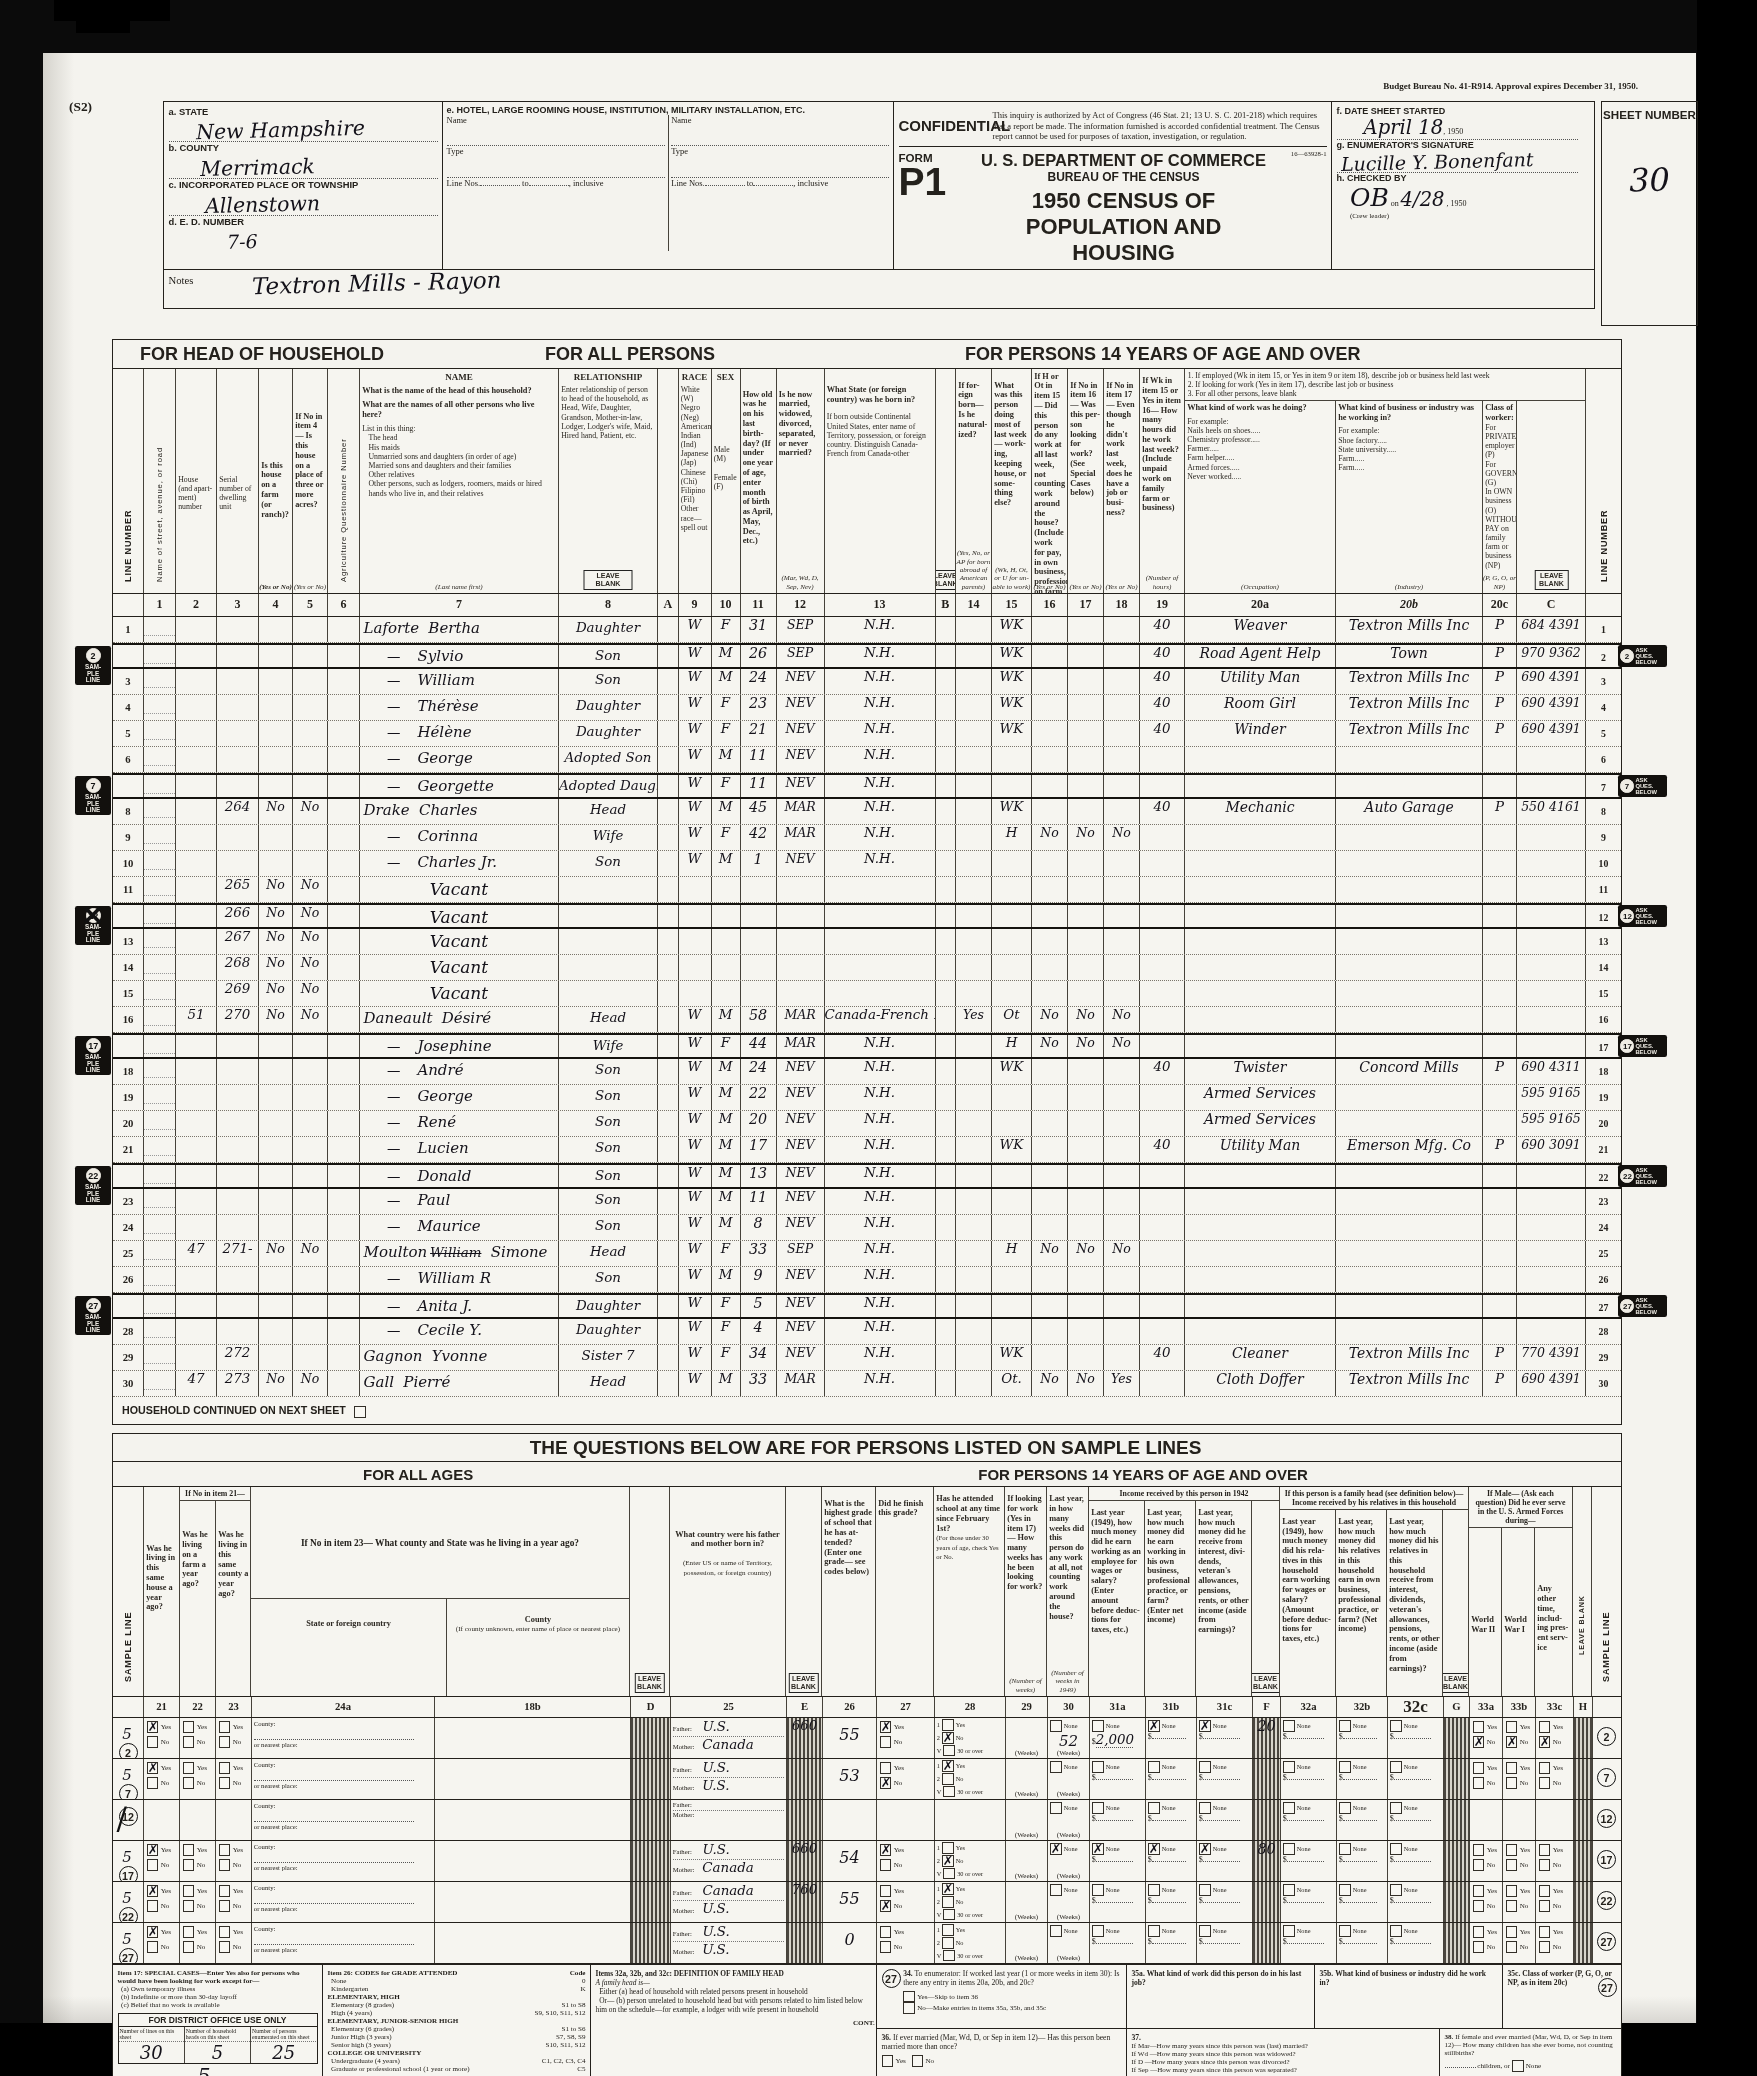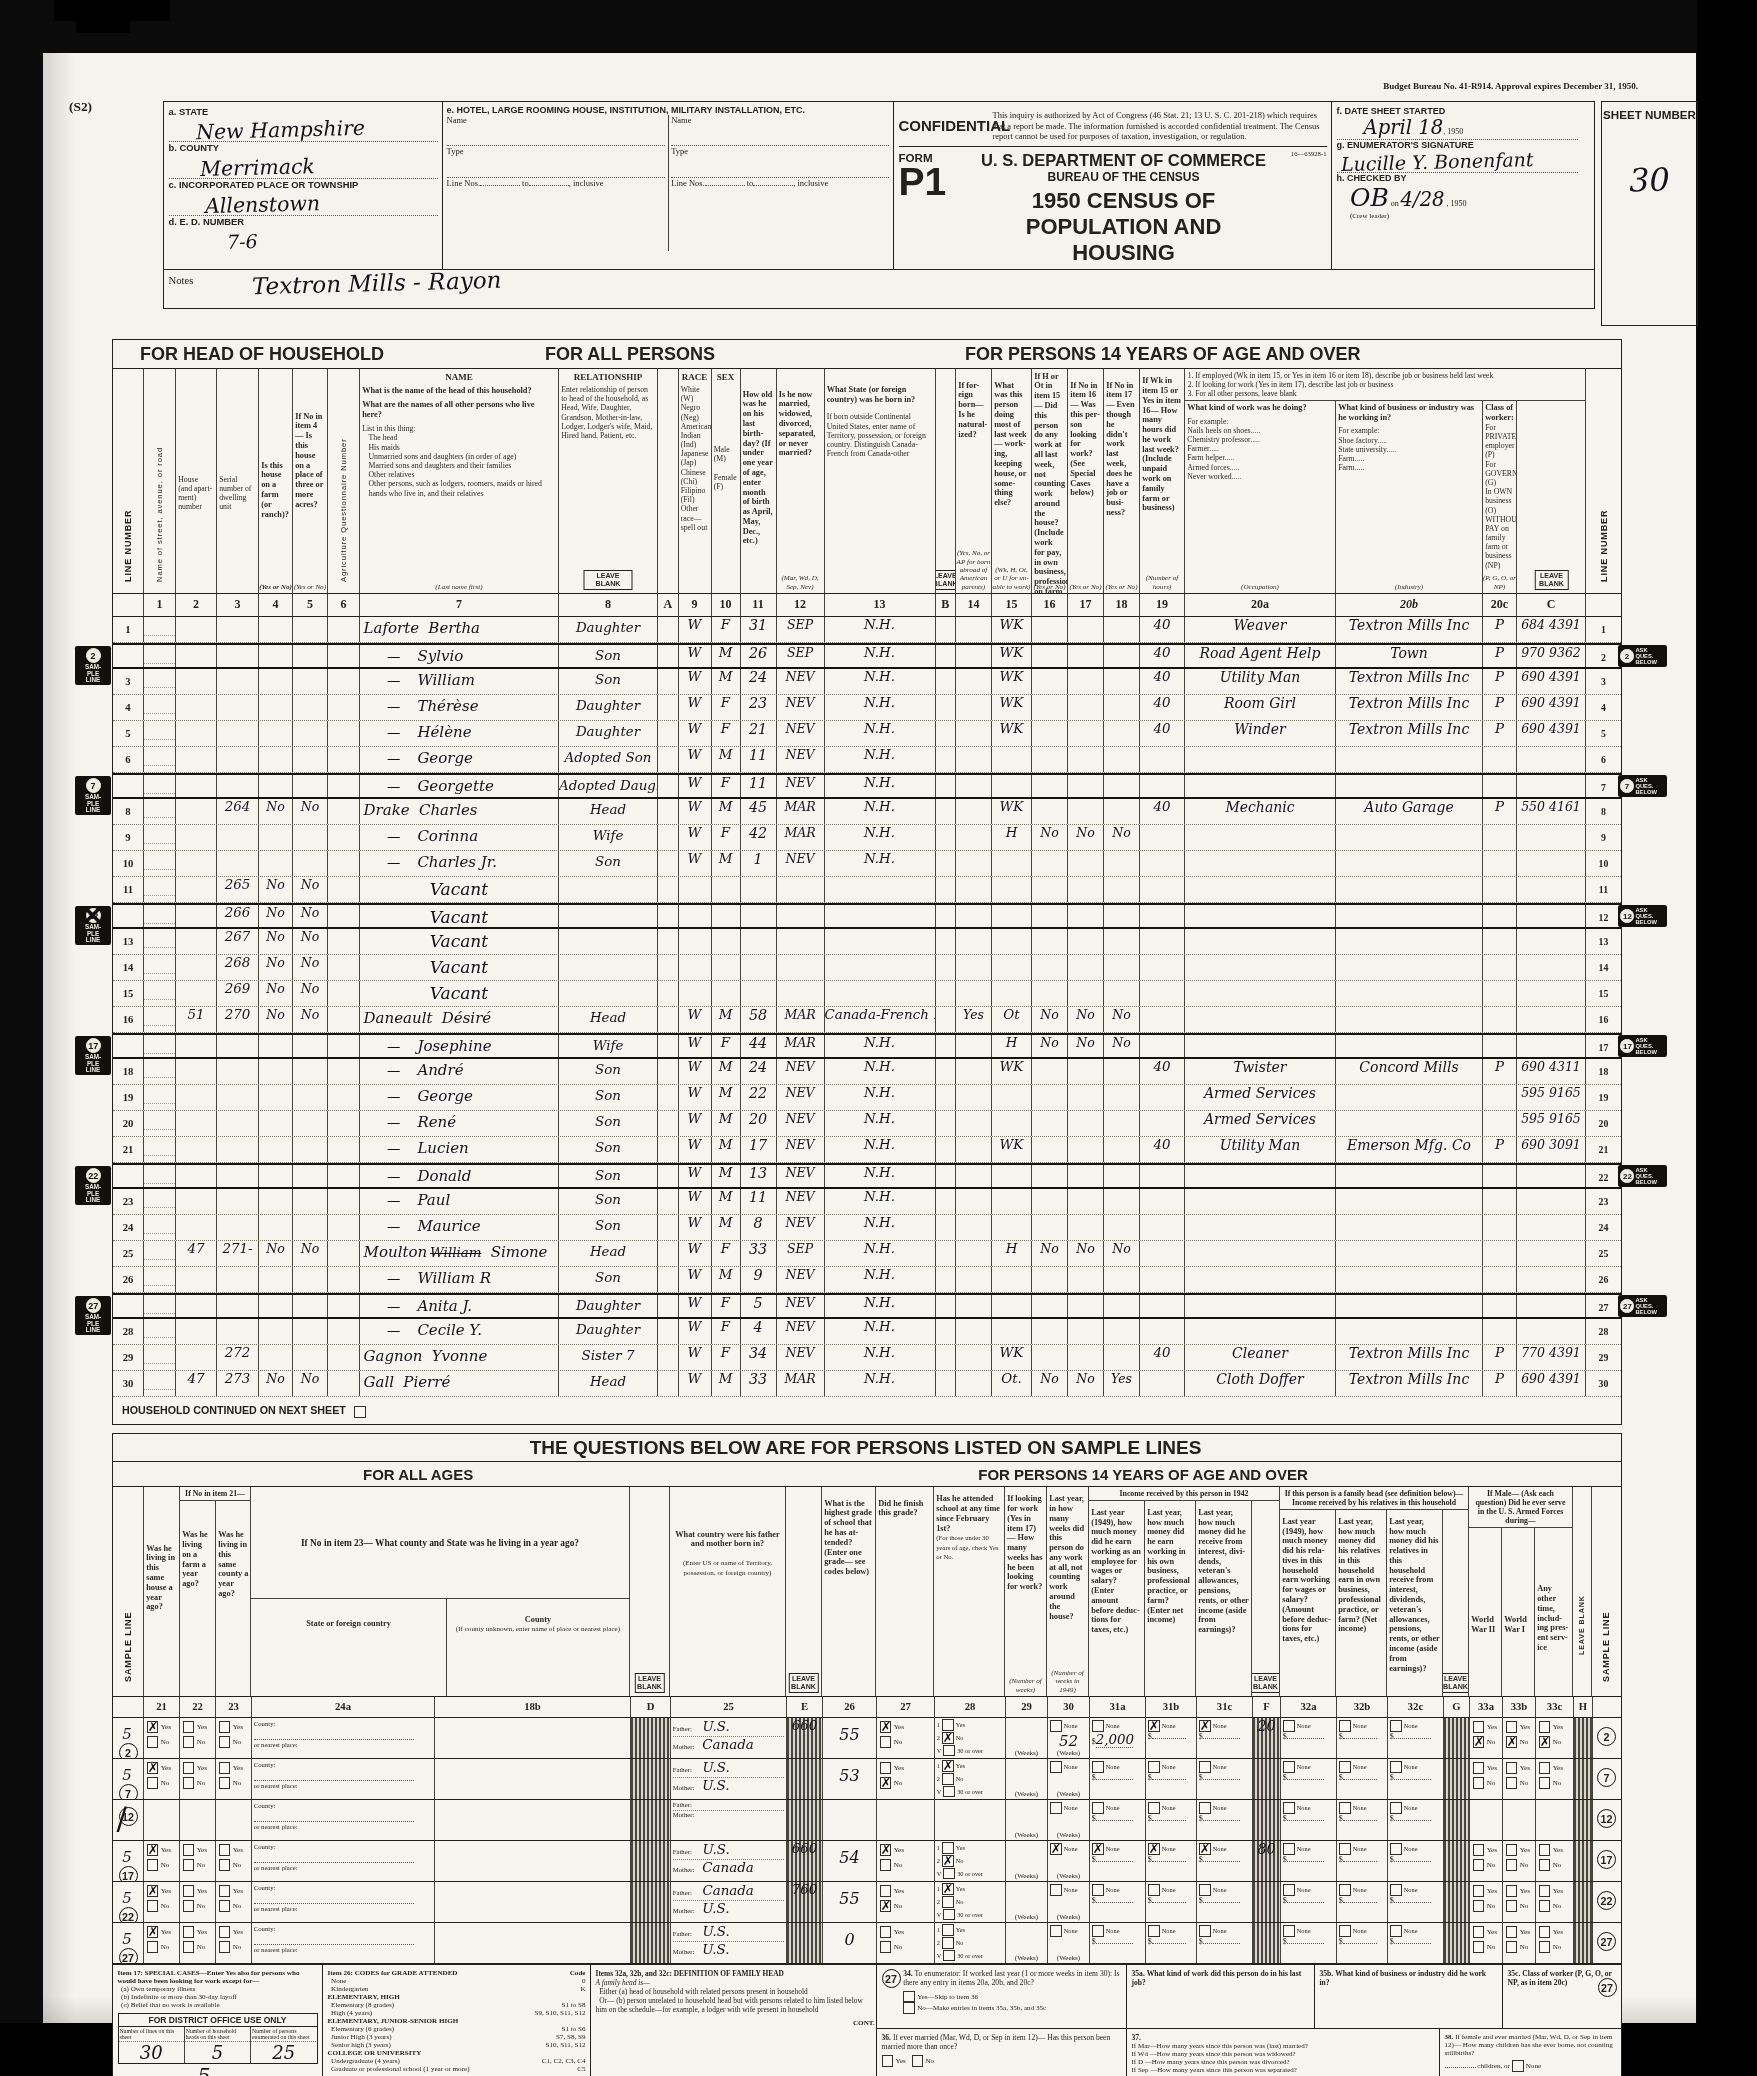--- a/index.html
+++ b/index.html
@@ -228,21 +228,21 @@
         <div class="c hcell" style="width: 36px;">
           <div style="margin-top:9px"><b>If No in item 17— Even though he didn't work last week, does he have a job or busi­ness?</b></div>
           <div class="foot"><i>(Yes or No)</i></div>
         </div>
         <div class="c hcell" style="width: 45px;">
           <div style="margin-top:4.5px"><b>If Wk in item 15 or Yes in item 16— How many hours did he work last week? (Include unpaid work on family farm or business)</b></div>
           <div class="foot"><i>(Number of hours)</i></div>
         </div>
         <div class="c " style="width: 401px; display: flex; flex-direction: column;">
           <div class="gh">
-            <div style="text-align:left;font-size:7.6px;">1. If employed (Wk in item 15, or Yes in item 16 or item 18), describe job or business held last week</div>
+            <div style="text-align:left;font-size:7.6px;">1. If employed (Wk in item 15, or Yes in item 9 or item 18), describe job or business held last week</div>
             <div style="text-align:left;font-size:7.6px;">2. If looking for work (Yes in item 17), describe last job or business</div>
             <div style="text-align:left;font-size:7.6px;">3. For all other persons, leave blank</div>
           </div>
           <div class="gcells">
             <div class="c hcell" style="width: 151px;"><b>What kind of work was he doing?</b><p style="margin:3.6px 0 0 0;">For example:</p><div>Nails heels on shoes.....</div><div>Chemistry professor.....</div><div>Farmer.....</div><div>Farm helper.....</div><div>Armed forces.....</div><div>Never worked.....</div><div class="foot"><i>(Occupation)</i></div></div>
             <div class="c hcell" style="width: 147px;"><b>What kind of business or industry was he working in?</b><p style="margin:3.6px 0 0 0;">For example:</p><div>Shoe factory.....</div><div>State university.....</div><div>Farm.....</div><div>Farm.....</div><div class="foot"><i>(Industry)</i></div></div>
             <div class="c hcell" style="width: 34px;"><b>Class of worker:</b><div>For PRIVATE employer (P)</div><div>For GOVERNMENT (G)</div><div>In OWN business (O)</div><div>WITHOUT PAY on family farm or business (NP)</div><div class="foot"><i>(P, G, O, or NP)</i></div></div>
             <div class="c hcell" style="width: 69px; border-right: none;">
               <div class="lbbox">LEAVE BLANK</div>
             </div>
@@ -2092,21 +2092,21 @@
         <div class="c numstrip" style="width: 58px; line-height: 19.6px; font-size: 10.7px;">27</div>
         <div class="c numstrip" style="width: 71px; line-height: 19.6px; font-size: 10.7px;">28</div>
         <div class="c numstrip" style="width: 42px; line-height: 19.6px; font-size: 10.7px;">29</div>
         <div class="c numstrip" style="width: 42px; line-height: 19.6px; font-size: 10.7px;">30</div>
         <div class="c numstrip" style="width: 56px; line-height: 19.6px; font-size: 10.7px;">31a</div>
         <div class="c numstrip" style="width: 51px; line-height: 19.6px; font-size: 10.7px;">31b</div>
         <div class="c numstrip" style="width: 56px; line-height: 19.6px; font-size: 10.7px;">31c</div>
         <div class="c numstrip" style="width: 28px; line-height: 19.6px; font-size: 10.7px;">F</div>
         <div class="c numstrip" style="width: 56px; line-height: 19.6px; font-size: 10.7px;">32a</div>
         <div class="c numstrip" style="width: 51px; line-height: 19.6px; font-size: 10.7px;">32b</div>
-        <div class="c numstrip" style="width: 56px; line-height: 19.6px; font-size: 11px;">32c</div>
+        <div class="c numstrip" style="width: 56px; line-height: 19.6px; font-size: 17px;">32c</div>
         <div class="c numstrip" style="width: 26px; line-height: 19.6px; font-size: 10.7px;">G</div>
         <div class="c numstrip" style="width: 33px; line-height: 19.6px; font-size: 10.7px;">33a</div>
         <div class="c numstrip" style="width: 33px; line-height: 19.6px; font-size: 10.7px;">33b</div>
         <div class="c numstrip" style="width: 38px; line-height: 19.6px; font-size: 10.7px;">33c</div>
         <div class="c numstrip" style="width: 19px; line-height: 19.6px; font-size: 10.7px;">H</div>
         <div class="c numstrip" style="width: 27px; line-height: 19.6px; font-size: 10.7px; border-right: none;"></div>
       </div>
       <div class="row" style="height: 41px; border-bottom: 1.8px solid rgb(36, 33, 28);">
         <div class="c " style="width: 31px;">
           <div style="text-align:center;margin-top:7.1px;"><span class="hw" style="font-size:15px;margin-right:1.8px;">5</span><span class="circ">2</span></div>

